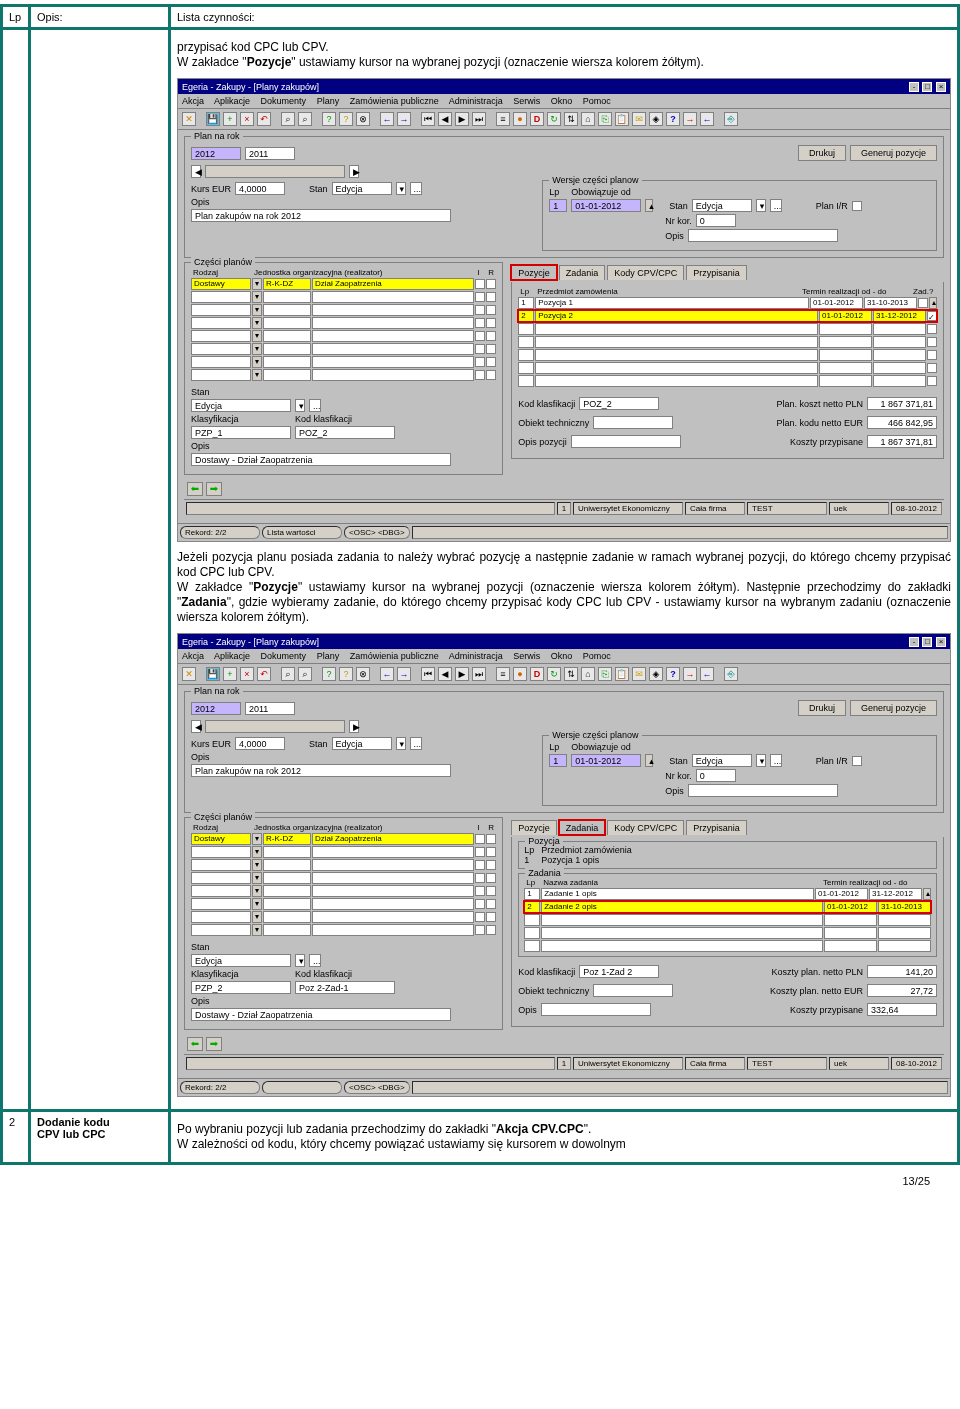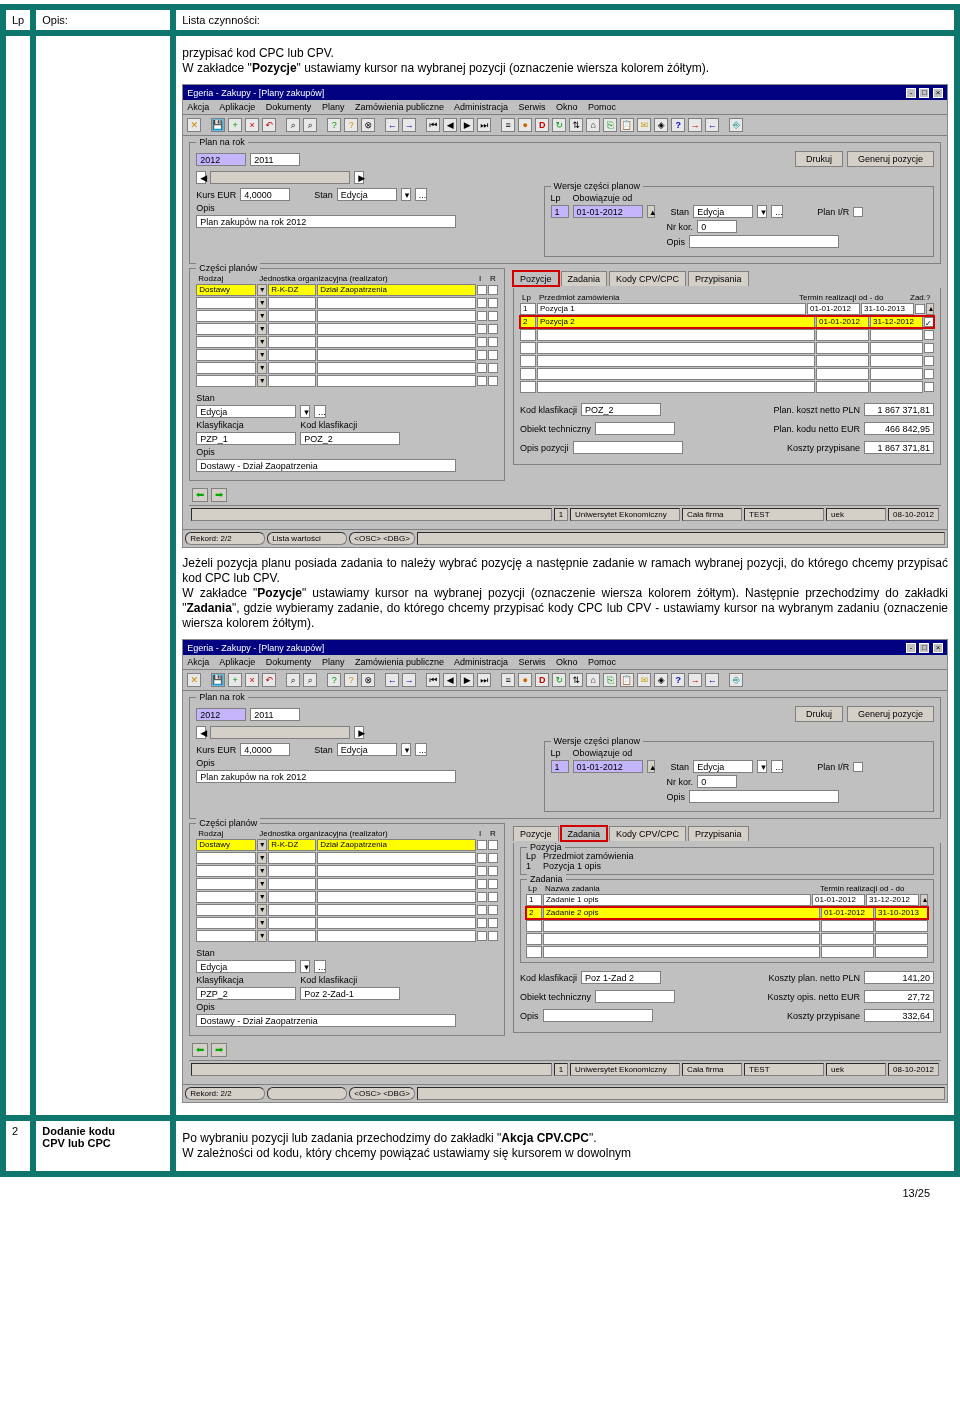--- a/index.html
+++ b/index.html
@@ -10,21 +10,21 @@
     width: 960px;
     margin: 0 auto;
     color: #000;
   }
   .page-table {
     width: 100%;
     border-collapse: collapse;
     margin-top: 4px;
   }
   .page-table th, .page-table td {
-    border: 6px solid #0f766e;
+    border: 3px solid #0f766e;
     padding: 4px 6px;
     vertical-align: top;
     text-align: left;
     font-size: 11px;
   }
   .page-table th {
     font-weight: normal;
     background: #fff;
   }
   .col-lp { width: 28px; }
@@ -791,32 +791,32 @@
                       <span class="lbl">Koszty plan. netto PLN</span>
                       <span class="fld" style="width:70px;text-align:right;">141,20</span>
                     </div>
                   </div>
                   <div class="row" style="justify-content:space-between;">
                     <div class="row">
                       <span class="lbl">Obiekt techniczny</span>
                       <span class="fld" style="width:80px;"></span>
                     </div>
                     <div class="row">
-                      <span class="lbl">Koszty opis. netto EUR</span>
+                      <span class="lbl">Koszty plan. netto EUR</span>
                       <span class="fld" style="width:70px;text-align:right;">27,72</span>
                     </div>
                   </div>
                   <div class="row" style="justify-content:space-between;">
                     <div class="row">
                       <span class="lbl">Opis</span>
                       <span class="fld" style="width:110px;"></span>
                     </div>
                     <div class="row">
                       <span class="lbl">Koszty przypisane</span>
-                      <span class="fld" style="width:70px;text-align:right;">332,64</span>
+                      <span class="fld" style="width:70px;">332,64</span>
                     </div>
                   </div>
                 </div>
               </div>
             </div>
 
             <div class="nav-arrows">
               <span class="arr" style="color:#0a0;">⬅</span>
               <span class="arr" style="color:#0a0;">➡</span>
             </div>

